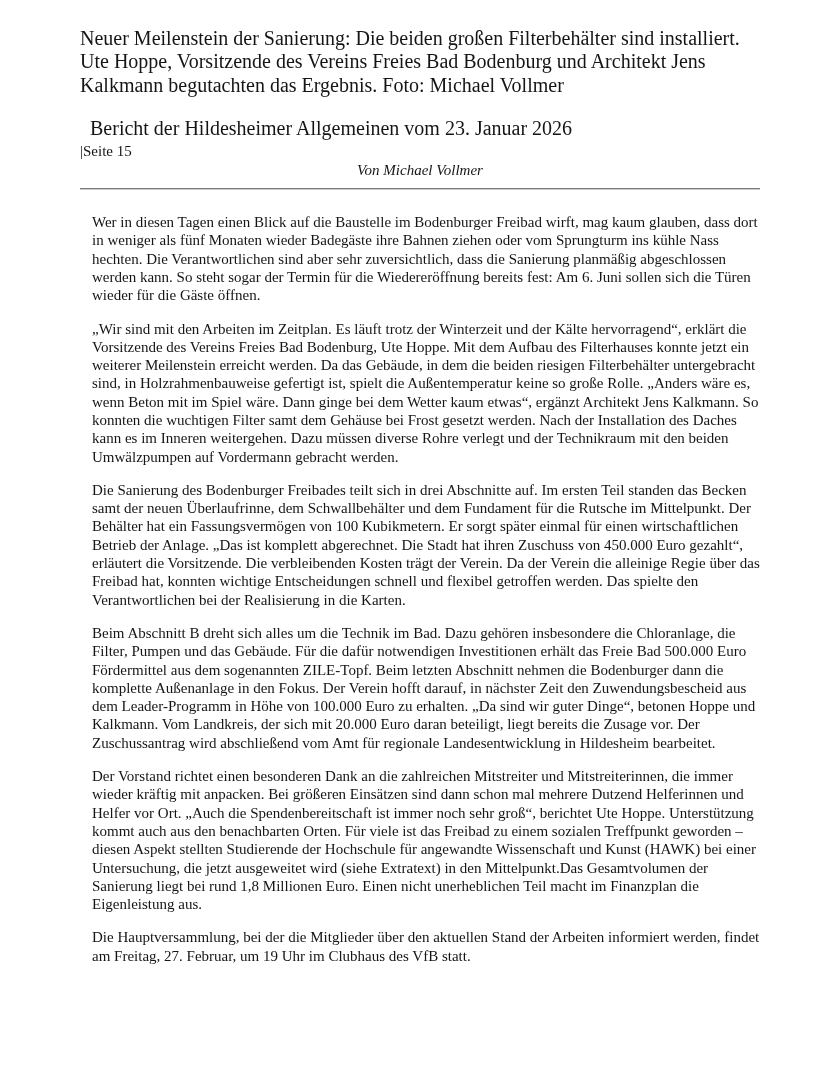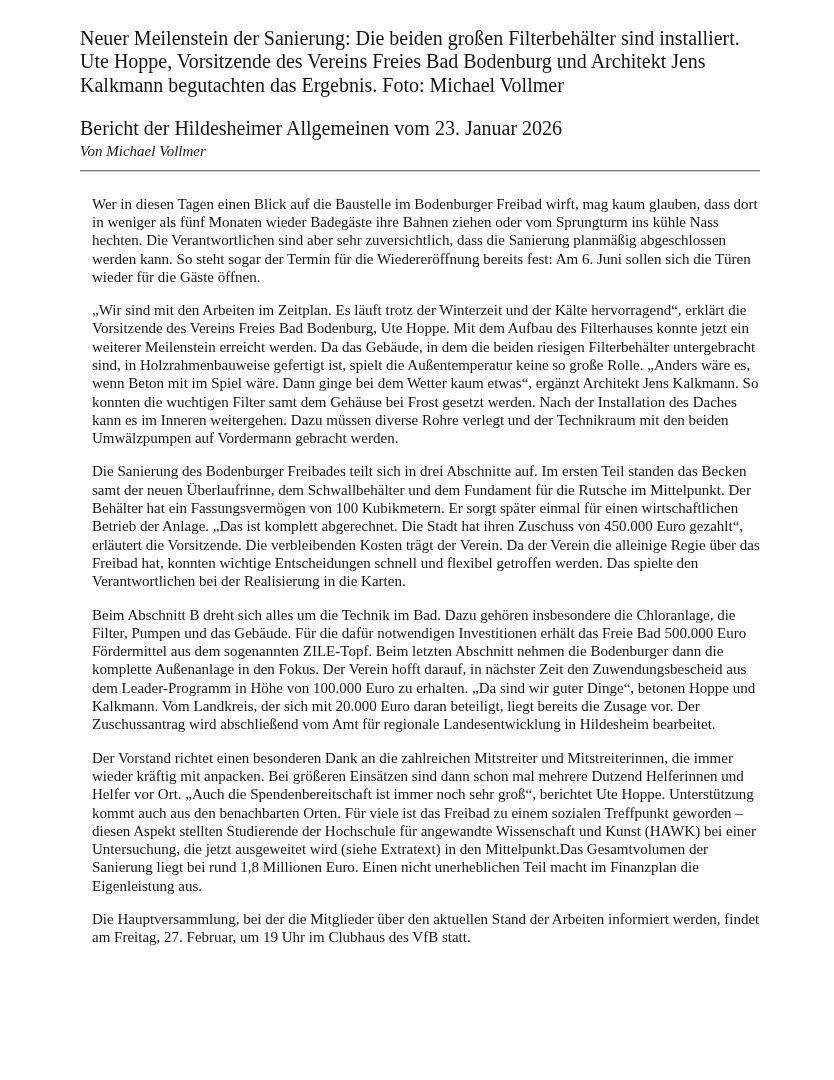--- a/index.html
+++ b/index.html
@@ -23,29 +23,30 @@
     font-size: 20px;
     font-weight: 400;
     line-height: 23.4px;
     margin: 0 0 20px 0;
     letter-spacing: 0;
   }
   .source-line {
     font-size: 20px;
     font-weight: 400;
     line-height: 23px;
-    margin: 0 0 2px 0;
+    margin: 0 0 2px 10px;
   }
   .meta-line {
     font-size: 15px;
     line-height: 18.4px;
     margin: 0;
   }
   .byline {
     font-style: italic;
+    text-align: center;
   }
   hr.separator {
     height: 0;
     border: none;
     border-top: 1px solid #7d7d7d;
     border-bottom: 1px solid #c9c9c9;
     margin: 9px 0 23px 0;
   }
   p.body-paragraph {
     font-size: 15px;
@@ -57,20 +58,21 @@
 </style>
 </head>
 <body>
 
 <main class="page">
 
   <h1 class="headline">Neuer Meilenstein der Sanierung: Die beiden großen Filterbehälter sind installiert. Ute Hoppe, Vorsitzende des Vereins Freies Bad Bodenburg und Architekt Jens Kalkmann begutachten das Ergebnis. Foto: Michael Vollmer</h1>
 
   <p class="source-line">Bericht der Hildesheimer Allgemeinen vom 23. Januar 2026</p>
 
+  <p class="meta-line">|Seite 15</p>
 
 
 
   <p class="meta-line byline">Von Michael Vollmer</p>
 
   <hr class="separator">
 
   <p class="body-paragraph">Wer in diesen Tagen einen Blick auf die Baustelle im Bodenburger Freibad wirft, mag kaum glauben, dass dort in weniger als fünf Monaten wieder Badegäste ihre Bahnen ziehen oder vom Sprungturm ins kühle Nass hechten. Die Verantwortlichen sind aber sehr zuversichtlich, dass die Sanierung planmäßig abgeschlossen werden kann. So steht sogar der Termin für die Wiedereröffnung bereits fest: Am 6. Juni sollen sich die Türen wieder für die Gäste öffnen.</p>
 
   <p class="body-paragraph">„Wir sind mit den Arbeiten im Zeitplan. Es läuft trotz der Winterzeit und der Kälte hervorragend“, erklärt die Vorsitzende des Vereins Freies Bad Bodenburg, Ute Hoppe. Mit dem Aufbau des Filterhauses konnte jetzt ein weiterer Meilenstein erreicht werden. Da das Gebäude, in dem die beiden riesigen Filterbehälter untergebracht sind, in Holzrahmenbauweise gefertigt ist, spielt die Außentemperatur keine so große Rolle. „Anders wäre es, wenn Beton mit im Spiel wäre. Dann ginge bei dem Wetter kaum etwas“, ergänzt Architekt Jens Kalkmann. So konnten die wuchtigen Filter samt dem Gehäuse bei Frost gesetzt werden. Nach der Installation des Daches kann es im Inneren weitergehen. Dazu müssen diverse Rohre verlegt und der Technikraum mit den beiden Umwälzpumpen auf Vordermann gebracht werden.</p>

